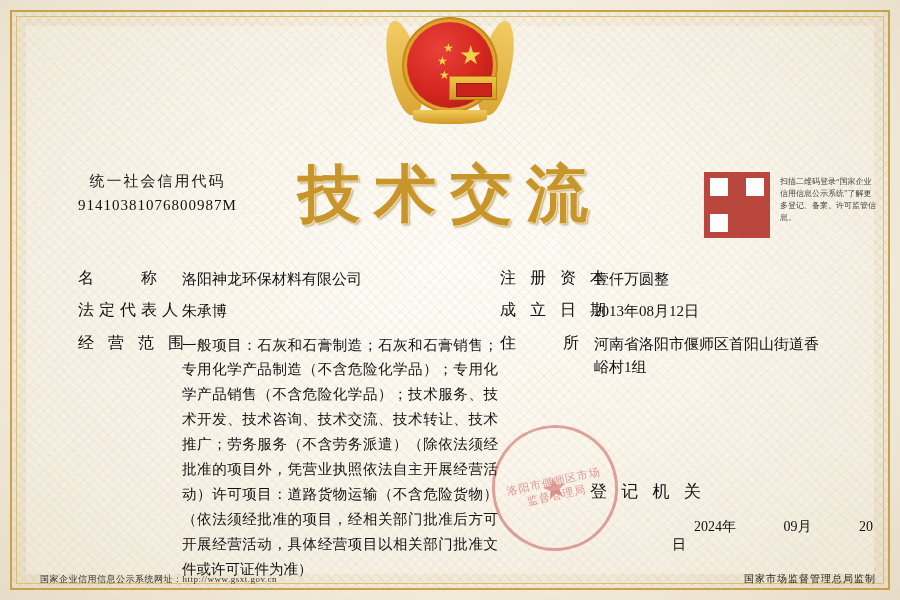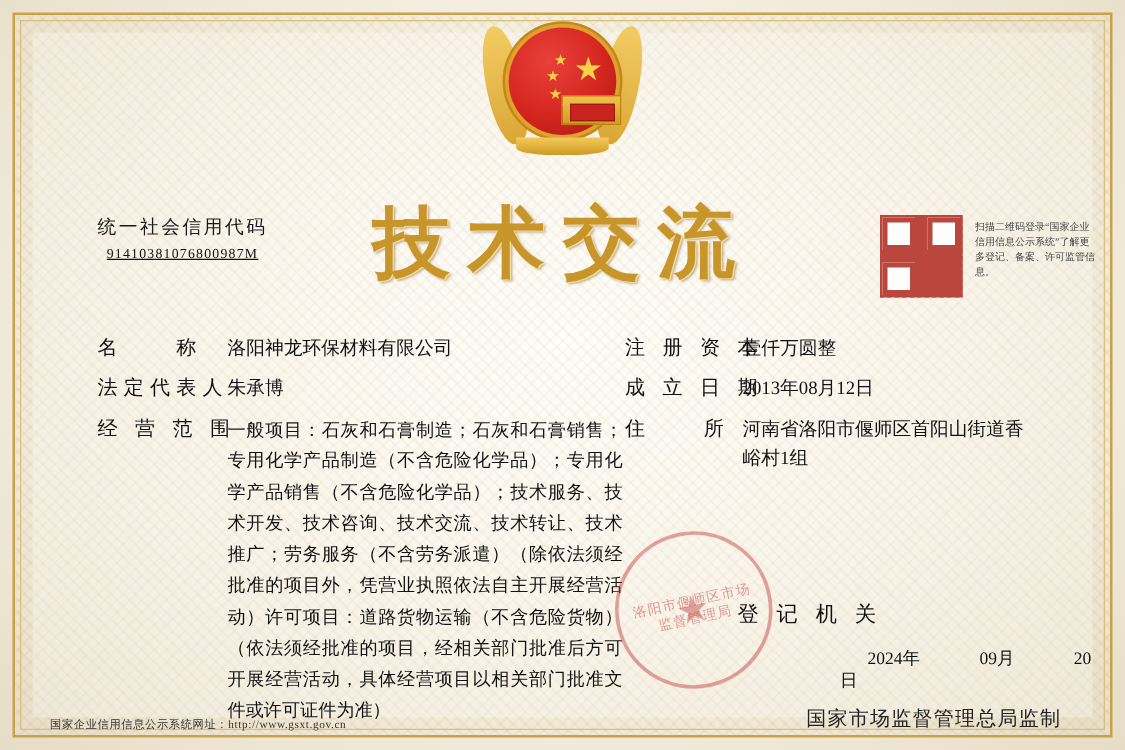--- a/index.html
+++ b/index.html
@@ -91,21 +91,21 @@
   
   .code-block{
     position:absolute;left:78px;top:172px;text-align:center;
   }
   .code-label{
     font-family:"Liberation Serif", serif;
     font-size:15px;color:#1a1a1a;letter-spacing:2px;
   }
   .code-value{
     margin-top:6px;font-family:"Liberation Serif", serif;
-    font-size:11px;color:#111;letter-spacing:1px;text-decoration:underline;
+    font-size:15px;color:#111;letter-spacing:1px;
   }
 
   
   .qr-wrap{position:absolute;right:130px;top:172px;width:66px;height:66px;}
   .qr{
     width:66px;height:66px;
     background-image:
       linear-gradient(#b4352c,#b4352c),
       repeating-linear-gradient(90deg,#b4352c 0 3px,transparent 3px 6px),
       repeating-linear-gradient(0deg,#b4352c 0 3px,transparent 3px 6px);
@@ -168,22 +168,22 @@
   }
   .seal .star{position:absolute;left:50%;top:50%;transform:translate(-50%,-50%);font-size:30px;color:rgba(190,40,40,.55);}
   .seal .txt{width:104px;}
 
   
   .footer-left{
     position:absolute;left:40px;bottom:14px;
     font-family:"Liberation Serif", serif;font-size:9px;color:#333;letter-spacing:.5px;
   }
   .footer-right{
-    position:absolute;right:51px;bottom:14px;
-    font-family:"Liberation Serif", serif;font-size:16px;color:#222;letter-spacing:1px;
+    position:absolute;right:24px;bottom:14px;
+    font-family:"Liberation Serif", serif;font-size:10px;color:#222;letter-spacing:1px;
   }
 </style>
 </head>
 <body>
 
 <div id="cert">
 
   <div class="guilloche"></div>
   <div class="border-outer"></div>
   <div class="border-inner"></div>

